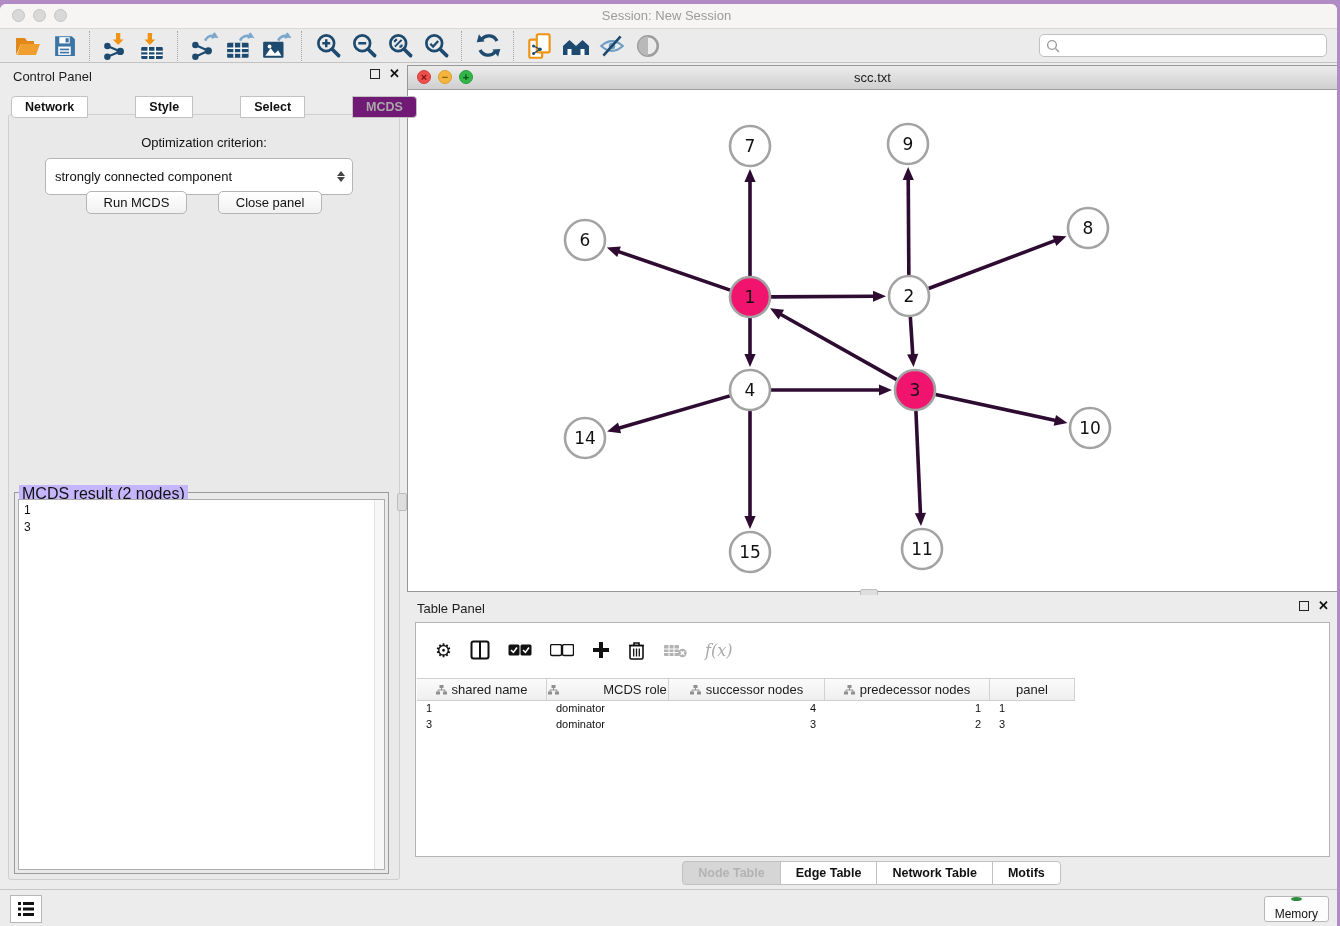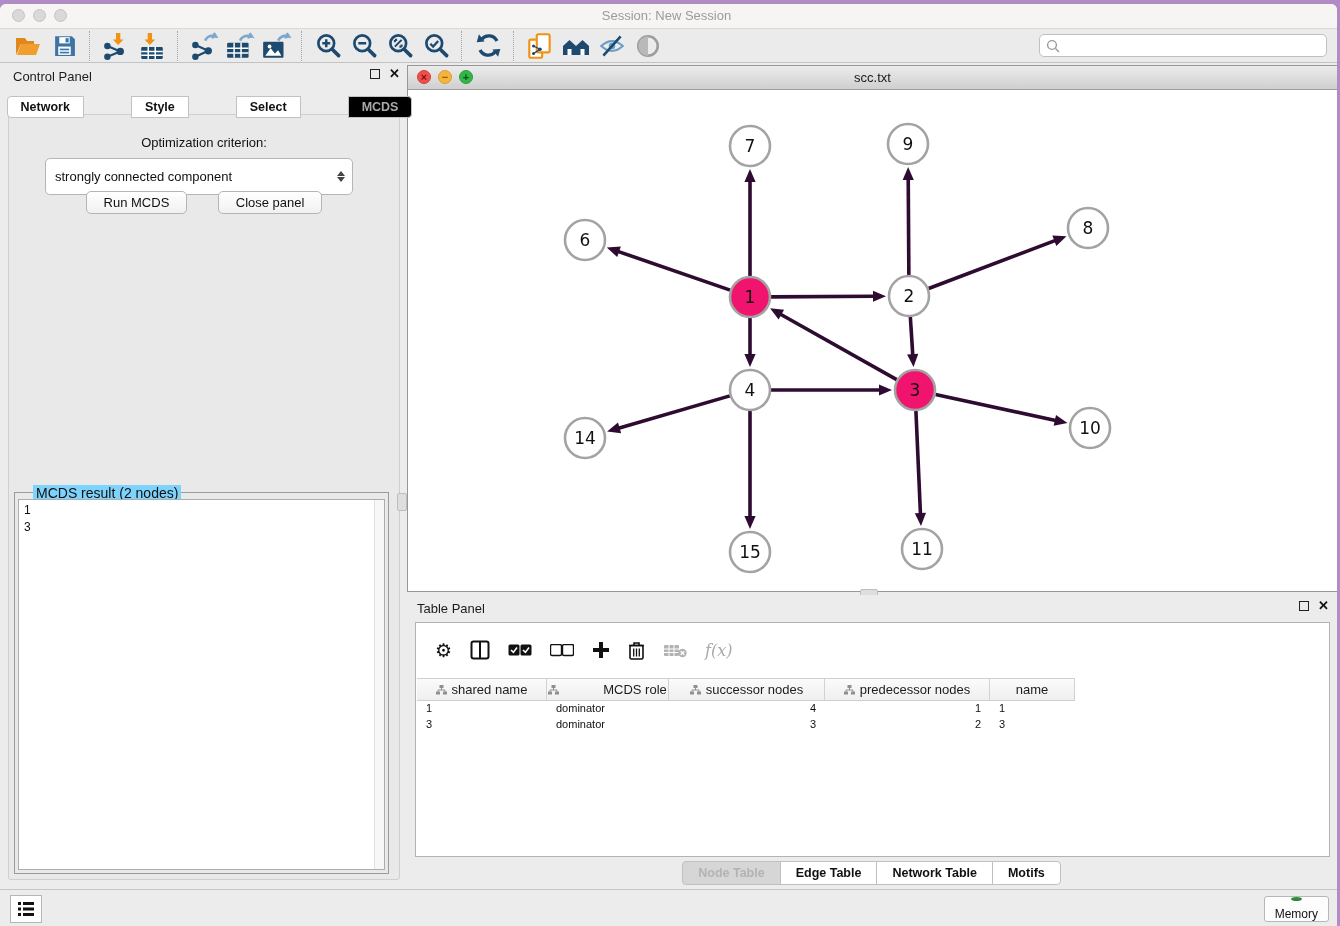--- a/index.html
+++ b/index.html
@@ -25,41 +25,41 @@
              border-radius:5px;display:flex;align-items:center;padding:0 6px;box-sizing:border-box;}
   .searchbox input{border:none;outline:none;flex:1;font-size:12px;background:transparent;margin-left:4px;}
 
   
   .control-panel{position:absolute;left:0;top:59px;width:396px;bottom:36px;background:#ececec;padding-left:12px;}
   .panel-titlerow{position:absolute;top:0;left:0;right:0;height:26px;}
   .panel-titlerow .ptitle{position:absolute;left:13px;top:6px;font-size:13px;color:#1c1c1c;}
   .panel-icons{position:absolute;right:8px;top:6px;display:flex;gap:9px;align-items:center;}
   .float-box{width:10px;height:10px;border:1.5px solid #222;box-sizing:border-box;}
   .close-x{font-size:13px;font-weight:bold;color:#111;line-height:10px;}
-  .cp-tabs{position:absolute;top:33px;left:12px;right:0;display:flex;justify-content:center;z-index:3;gap:48px;}
+  .cp-tabs{position:absolute;top:33px;left:12px;right:0;display:flex;justify-content:space-between;z-index:3;gap:48px;}
   .tab{font-size:12.5px;font-weight:600;color:#111;background:#fff;border:1px solid #c2c2c2;
        padding:3px 13px;margin-left:-1px;}
   .tab:first-child{border-radius:4px 0 0 4px;}
   .tab:last-child{border-radius:0 4px 4px 0;}
-  .tab.active{background:#000000;color:#a9a9a9;}
+  .tab.active{background:#701a75;color:#a9a9a9;}
   .cp-content{position:absolute;left:8px;right:8px;top:51px;bottom:10px;background:#e9e9e9;
               border:1px solid #cfcfcf;border-radius:3px;}
   .cp-label{position:absolute;top:20px;left:0;right:0;text-align:center;font-size:13px;color:#111;}
   .cp-select{position:absolute;top:43px;left:36px;width:308px;height:37px;background:#fff;
              border:1px solid #b5b5b5;border-radius:5px;font-size:13px;color:#111;
              display:flex;align-items:center;padding-left:9px;box-sizing:border-box;}
   .stepper{margin-left:auto;margin-right:7px;display:flex;flex-direction:column;gap:1px;}
   .stepper i{width:0;height:0;border-left:4px solid transparent;border-right:4px solid transparent;}
   .stepper .up{border-bottom:5px solid #444;}
   .stepper .dn{border-top:5px solid #444;}
   .cp-buttons{position:absolute;top:76px;left:0;right:0;text-align:center;}
   .mac-btn{display:inline-block;font-size:13px;color:#111;background:linear-gradient(#ffffff,#f1f1f1);
            border:1px solid #b5b5b5;border-radius:5px;padding:3px 17px;margin:0 13px;}
   .mcds-fieldset{position:absolute;left:5px;right:10px;top:377px;bottom:5px;border:1px solid #9b9b9b;}
-  .mcds-legend{position:absolute;top:-8px;left:18px;background:#7dd3fc;padding:0 3px;font-size:14px;color:#111;}
+  .mcds-legend{position:absolute;top:-8px;left:4px;background:#c4b5fd;padding:0 3px;font-size:16px;color:#111;}
   .mcds-text{position:absolute;left:3px;right:3px;top:6px;bottom:3px;background:#fff;border:1px solid #adadad;
              font-size:12px;color:#111;line-height:17px;padding:2px 5px;white-space:pre-line;box-sizing:border-box;}
   .mcds-scroll{position:absolute;right:4px;top:7px;bottom:4px;width:9px;background:#f7f7f7;border-left:1px solid #e2e2e2;}
 
   
   .net-window{position:absolute;left:407px;top:61px;width:931px;height:527px;background:#fff;
               border:1px solid #979797;box-sizing:border-box;}
   .net-header{position:absolute;top:0;left:0;right:0;height:23px;
               background:linear-gradient(#ececec,#cfcfcf);border-bottom:1px solid #9f9f9f;}
   .net-header .title{position:absolute;left:0;right:0;top:4px;text-align:center;font-size:13px;color:#1a1a1a;}
@@ -496,21 +496,21 @@
           <div class="th" style="width: 165px; text-align: right;">
             <svg width="11" height="10" viewBox="0 0 11 10">
               <rect x="3.5" y="0" width="4" height="3" fill="#8f8f8f"></rect>
               <rect x="0" y="6.5" width="4" height="3" fill="#8f8f8f"></rect>
               <rect x="7" y="6.5" width="4" height="3" fill="#8f8f8f"></rect>
               <path d="M5.5 3 v2 M2 6.5 V5 h7 v1.5" stroke="#8f8f8f" fill="none"></path>
             </svg>
             <span>predecessor nodes</span>
           </div>
           <div class="th" style="width: 85px;">
-            <span>name</span>
+            <span>panel</span>
           </div>
         </div>
       <div class="t-body">
           <div class="tr">
             <div class="td" style="width: 130px; text-align: left;">1</div>
             <div class="td" style="width: 122px; text-align: left;">dominator</div>
             <div class="td" style="width: 156px; text-align: right;">4</div>
             <div class="td" style="width: 165px; text-align: right;">1</div>
             <div class="td" style="width: 85px; text-align: left;">1</div>
           </div>

